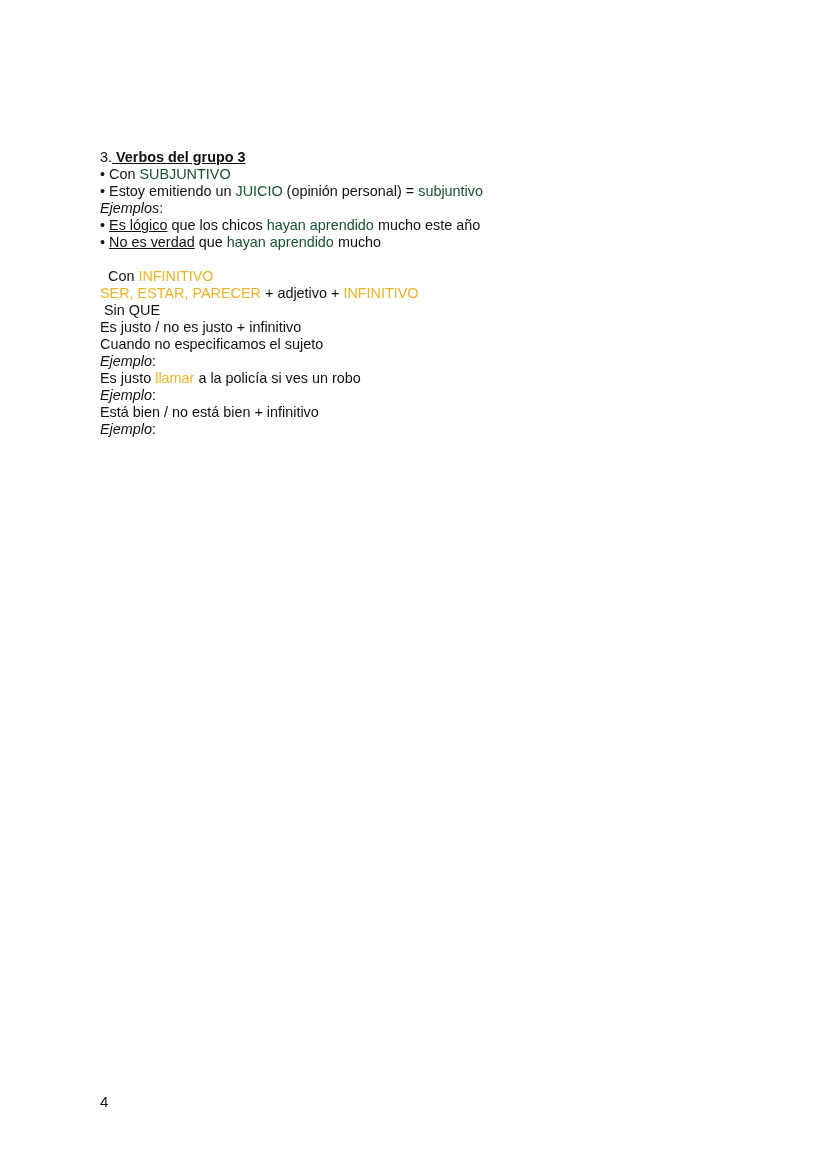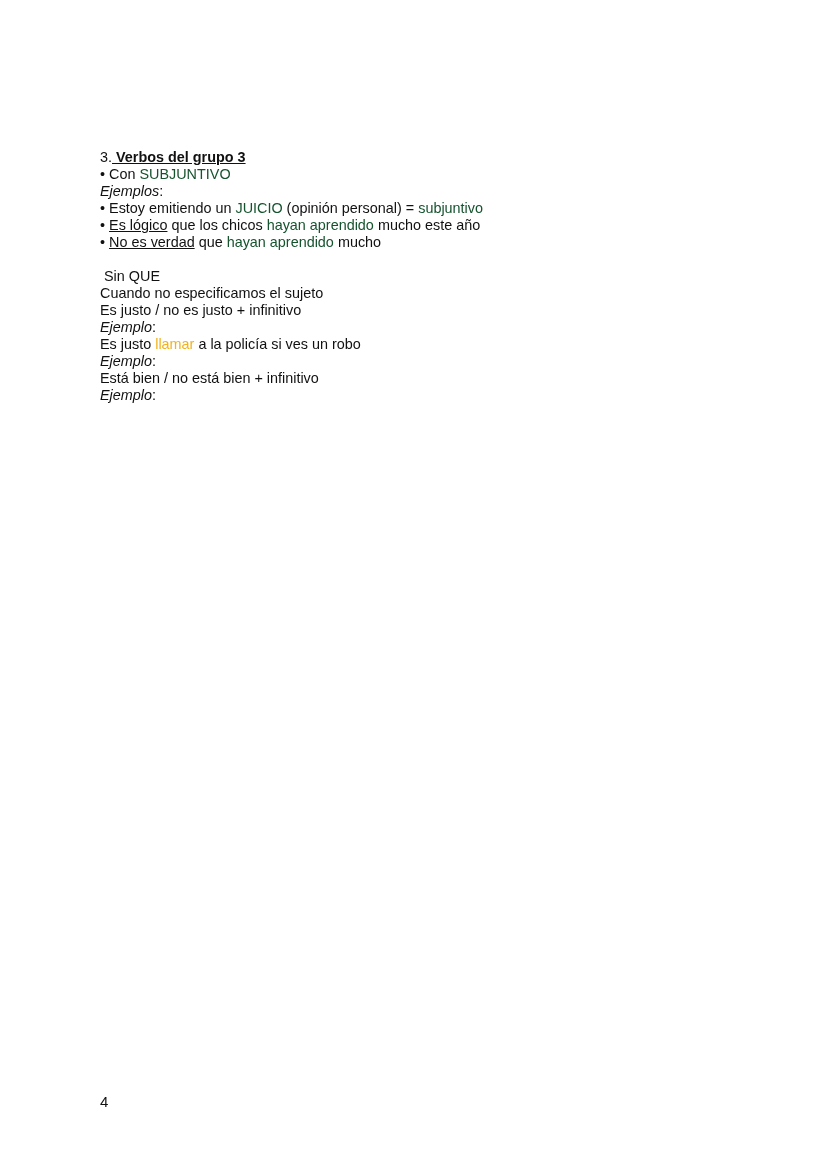--- a/index.html
+++ b/index.html
@@ -19,36 +19,38 @@
 <body>
 
 <div class="content">
 
   <div class="line"><span>3.</span><span class="bold u"> Verbos del grupo 3</span></div>
 
   <div class="line"><span>• Con </span><span class="blue">SUBJUNTIVO</span></div>
 
 
 
+  <div class="line"><span>• Estoy emitiendo un </span><span class="blue">JUICIO</span><span> (opinión personal) = </span><span class="blue">subjuntivo</span></div>
+
   <div class="line"><span class="it">Ejemplos</span><span>:</span></div>
-
-  <div class="line"><span>• Estoy emitiendo un </span><span class="blue">JUICIO</span><span> (opinión personal) = </span><span class="blue">subjuntivo</span></div>
 
   <div class="line"><span>• </span><span class="u">Es lógico</span><span> que los chicos </span><span class="blue">hayan aprendido</span><span> mucho este año</span></div>
 
   <div class="line"><span>• </span><span class="u">No es verdad</span><span> que </span><span class="blue">hayan aprendido</span><span> mucho</span></div>
 
   <div class="blank"></div>
 
+  <div class="line"><span>  Con </span><span class="orange">INFINITIVO</span></div>
 
+  <div class="line"><span class="orange">SER, ESTAR, PARECER</span><span> + adjetivo + </span><span class="orange">INFINITIVO</span></div>
 
   <div class="line"> Sin QUE</div>
+  <div class="line">Es justo / no es justo + infinitivo</div>
+
   <div class="line">Cuando no especificamos el sujeto</div>
-
-  <div class="line">Es justo / no es justo + infinitivo</div>
   <div class="line"><span class="it">Ejemplo</span><span>:</span></div>
   <div class="line"><span>Es justo </span><span class="orange">llamar</span><span> a la policía si ves un robo</span></div>
 
   <div class="line"><span class="it">Ejemplo</span><span>:</span></div>
 
   <div class="line">Está bien / no está bien + infinitivo</div>
   <div class="line"><span class="it">Ejemplo</span><span>:</span></div>
 
 </div>
 

